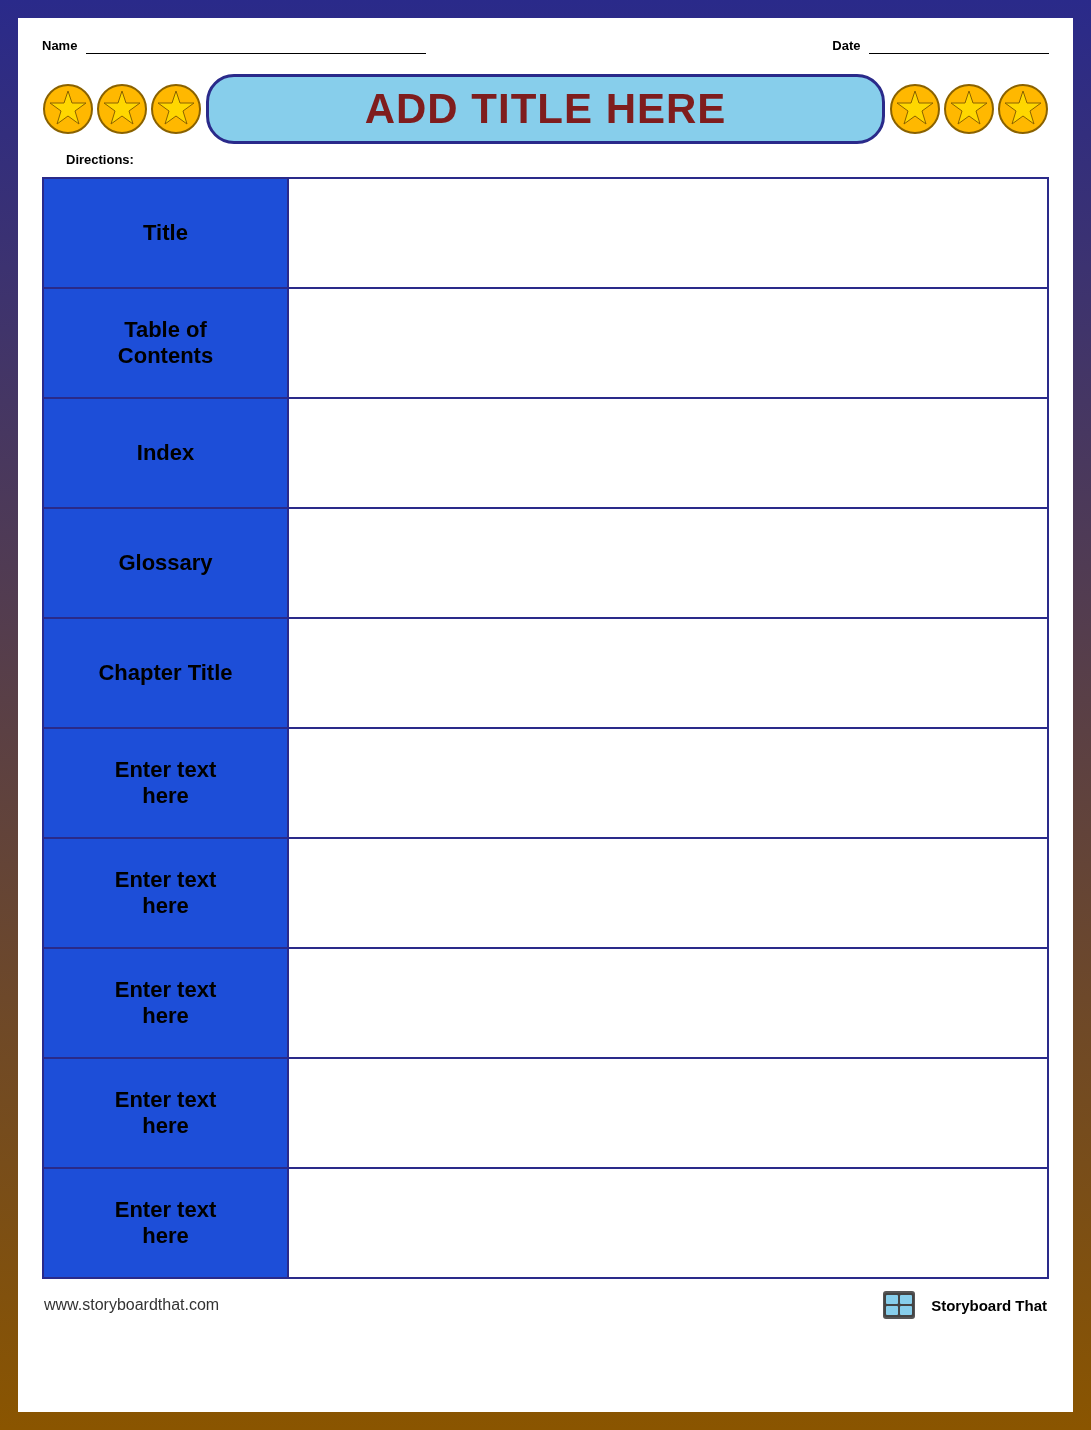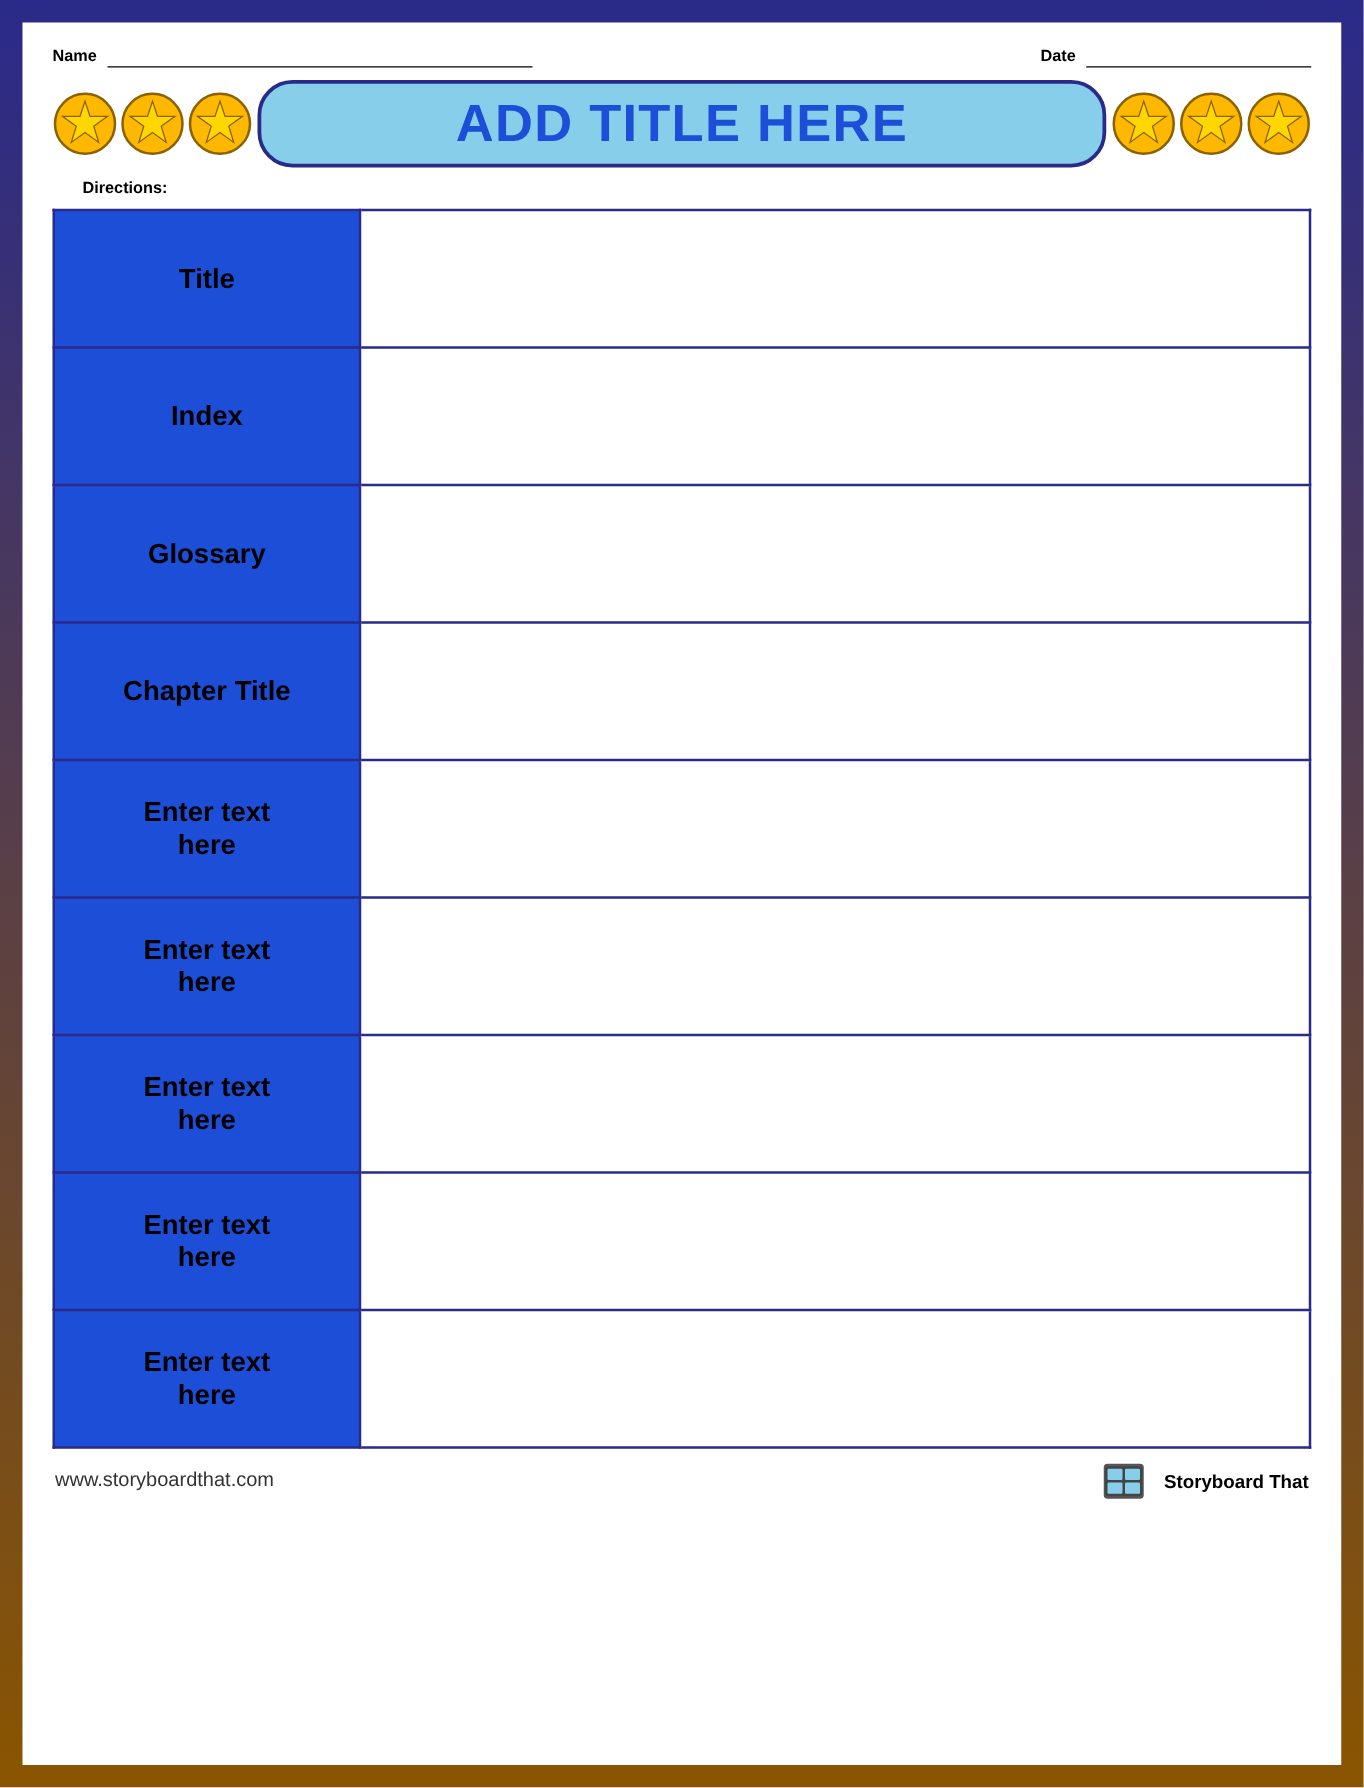--- a/index.html
+++ b/index.html
@@ -25,21 +25,21 @@
       min-height: 1394px;
       padding: 18px 24px 24px 24px;
       position: relative;
     }
 
     
     .header-fields {
       display: flex;
       justify-content: space-between;
       align-items: flex-end;
-      margin-bottom: 10px;
+      margin-bottom: 20px;
     }
 
     .field-label {
       font-size: 13px;
       font-weight: bold;
       color: #000;
     }
 
     .field-line {
       display: inline-block;
@@ -82,21 +82,21 @@
       background: #87CEEB;
       border: 3px solid #2a2a8a;
       border-radius: 28px;
       text-align: center;
       padding: 8px 16px;
     }
 
     .title-banner-text {
       font-size: 42px;
       font-weight: 900;
-      color: #1d4ed8;
+      color: #7f1d1d;
       font-family: Arial Black, Arial, sans-serif;
       letter-spacing: 1px;
     }
 
     .directions-label {
       font-size: 13px;
       font-weight: bold;
       color: #000;
       margin-bottom: 10px;
       padding-left: 24px;
@@ -244,20 +244,24 @@
     <div class="directions-label">Directions:</div>
 
     <table class="main-table">
       <tbody id="table-body">
 
         <tr class="row-title">
           <td class="label-cell">Title</td>
           <td class="content-cell"></td>
         </tr>
 
+        <tr class="row-toc">
+          <td class="label-cell">Table of<br>Contents</td>
+          <td class="content-cell"></td>
+        </tr>
 
         <tr class="row-index">
           <td class="label-cell">Index</td>
           <td class="content-cell"></td>
         </tr>
 
         <tr class="row-glossary">
           <td class="label-cell">Glossary</td>
           <td class="content-cell"></td>
         </tr>

